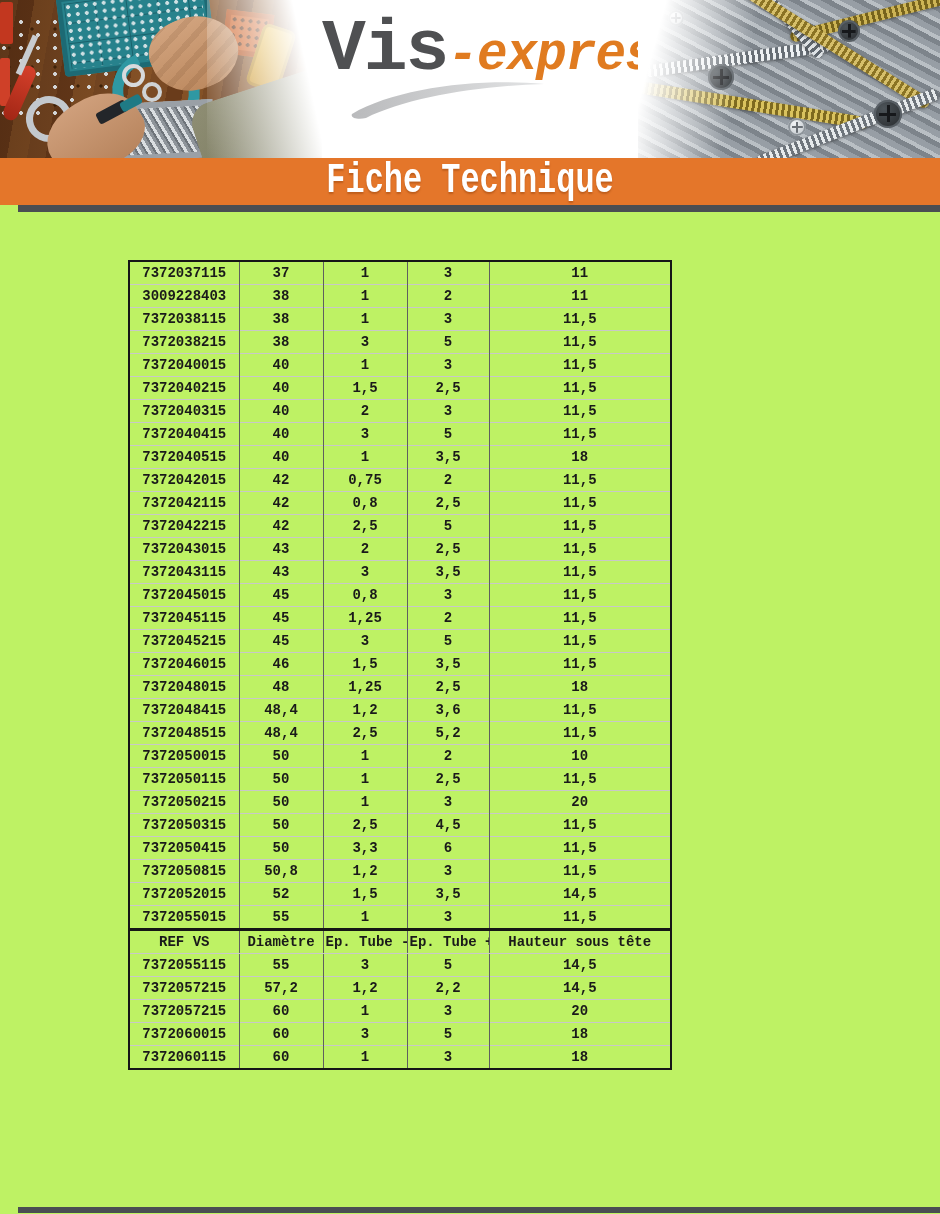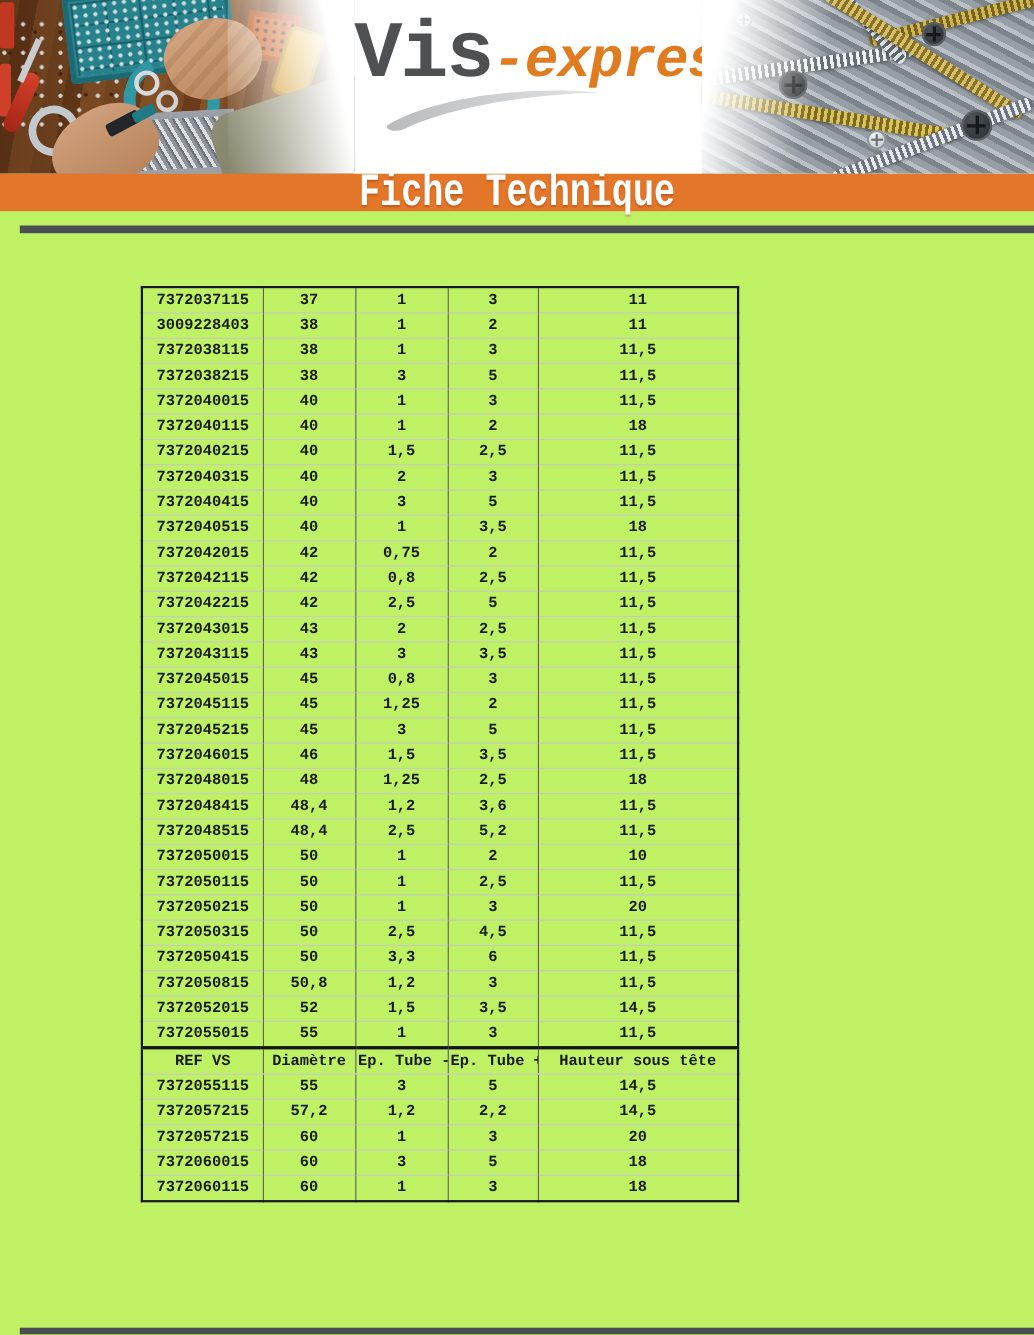--- a/index.html
+++ b/index.html
@@ -108,21 +108,21 @@
     background:linear-gradient(105deg, #fff 14%, rgba(255,255,255,0) 62%); }
 
   
   .logo { position:absolute; left:322px; top:0; width:316px; height:158px; text-align:center; }
   .logo-line { position:absolute; left:0; right:0; top:8px; white-space:nowrap; }
   .logo-vis { font-size:73px; font-weight:bold; color:var(--logo-gray,#4f5052); letter-spacing:-2px; }
   .logo-express { font-size:51px; font-weight:bold; font-style:italic; color:var(--logo-orange,#e07b20); letter-spacing:-1px; }
   .logo-swoosh { position:absolute; left:26px; top:76px; }
 
   
-  .banner { position:absolute; top:158px; left:0; width:940px; height:34px;
+  .banner { position:absolute; top:158px; left:0; width:940px; height:47px;
     background:var(--accent-orange,#e4762a); display:flex; align-items:center; justify-content:center; }
   .banner-title { color:#fff; font-weight:bold; font-size:42px; line-height:47px;
     transform:scaleX(.76); transform-origin:center; letter-spacing:0; text-shadow:0 2px 2px rgba(120,50,0,.35); }
 
   .rule { position:absolute; left:18px; right:0; background:var(--divider-gray,#4a4e52); }
   .rule-top { top:205px; height:7px; }
   .rule-bottom { top:1207px; height:6px; }
 
   
   .table-wrap { position:absolute; top:236px; left:128px;margin-top:24px; }
@@ -246,27 +246,20 @@
             <td>11,5</td>
           </tr>
           <tr>
             <td>7372040015</td>
             <td>40</td>
             <td>1</td>
             <td>3</td>
             <td>11,5</td>
           </tr>
           <tr>
-            <td>7372040115</td>
-            <td>40</td>
-            <td>1</td>
-            <td>2</td>
-            <td>18</td>
-          </tr>
-          <tr>
             <td>7372040215</td>
             <td>40</td>
             <td>1,5</td>
             <td>2,5</td>
             <td>11,5</td>
           </tr>
           <tr>
             <td>7372040315</td>
             <td>40</td>
             <td>2</td>

